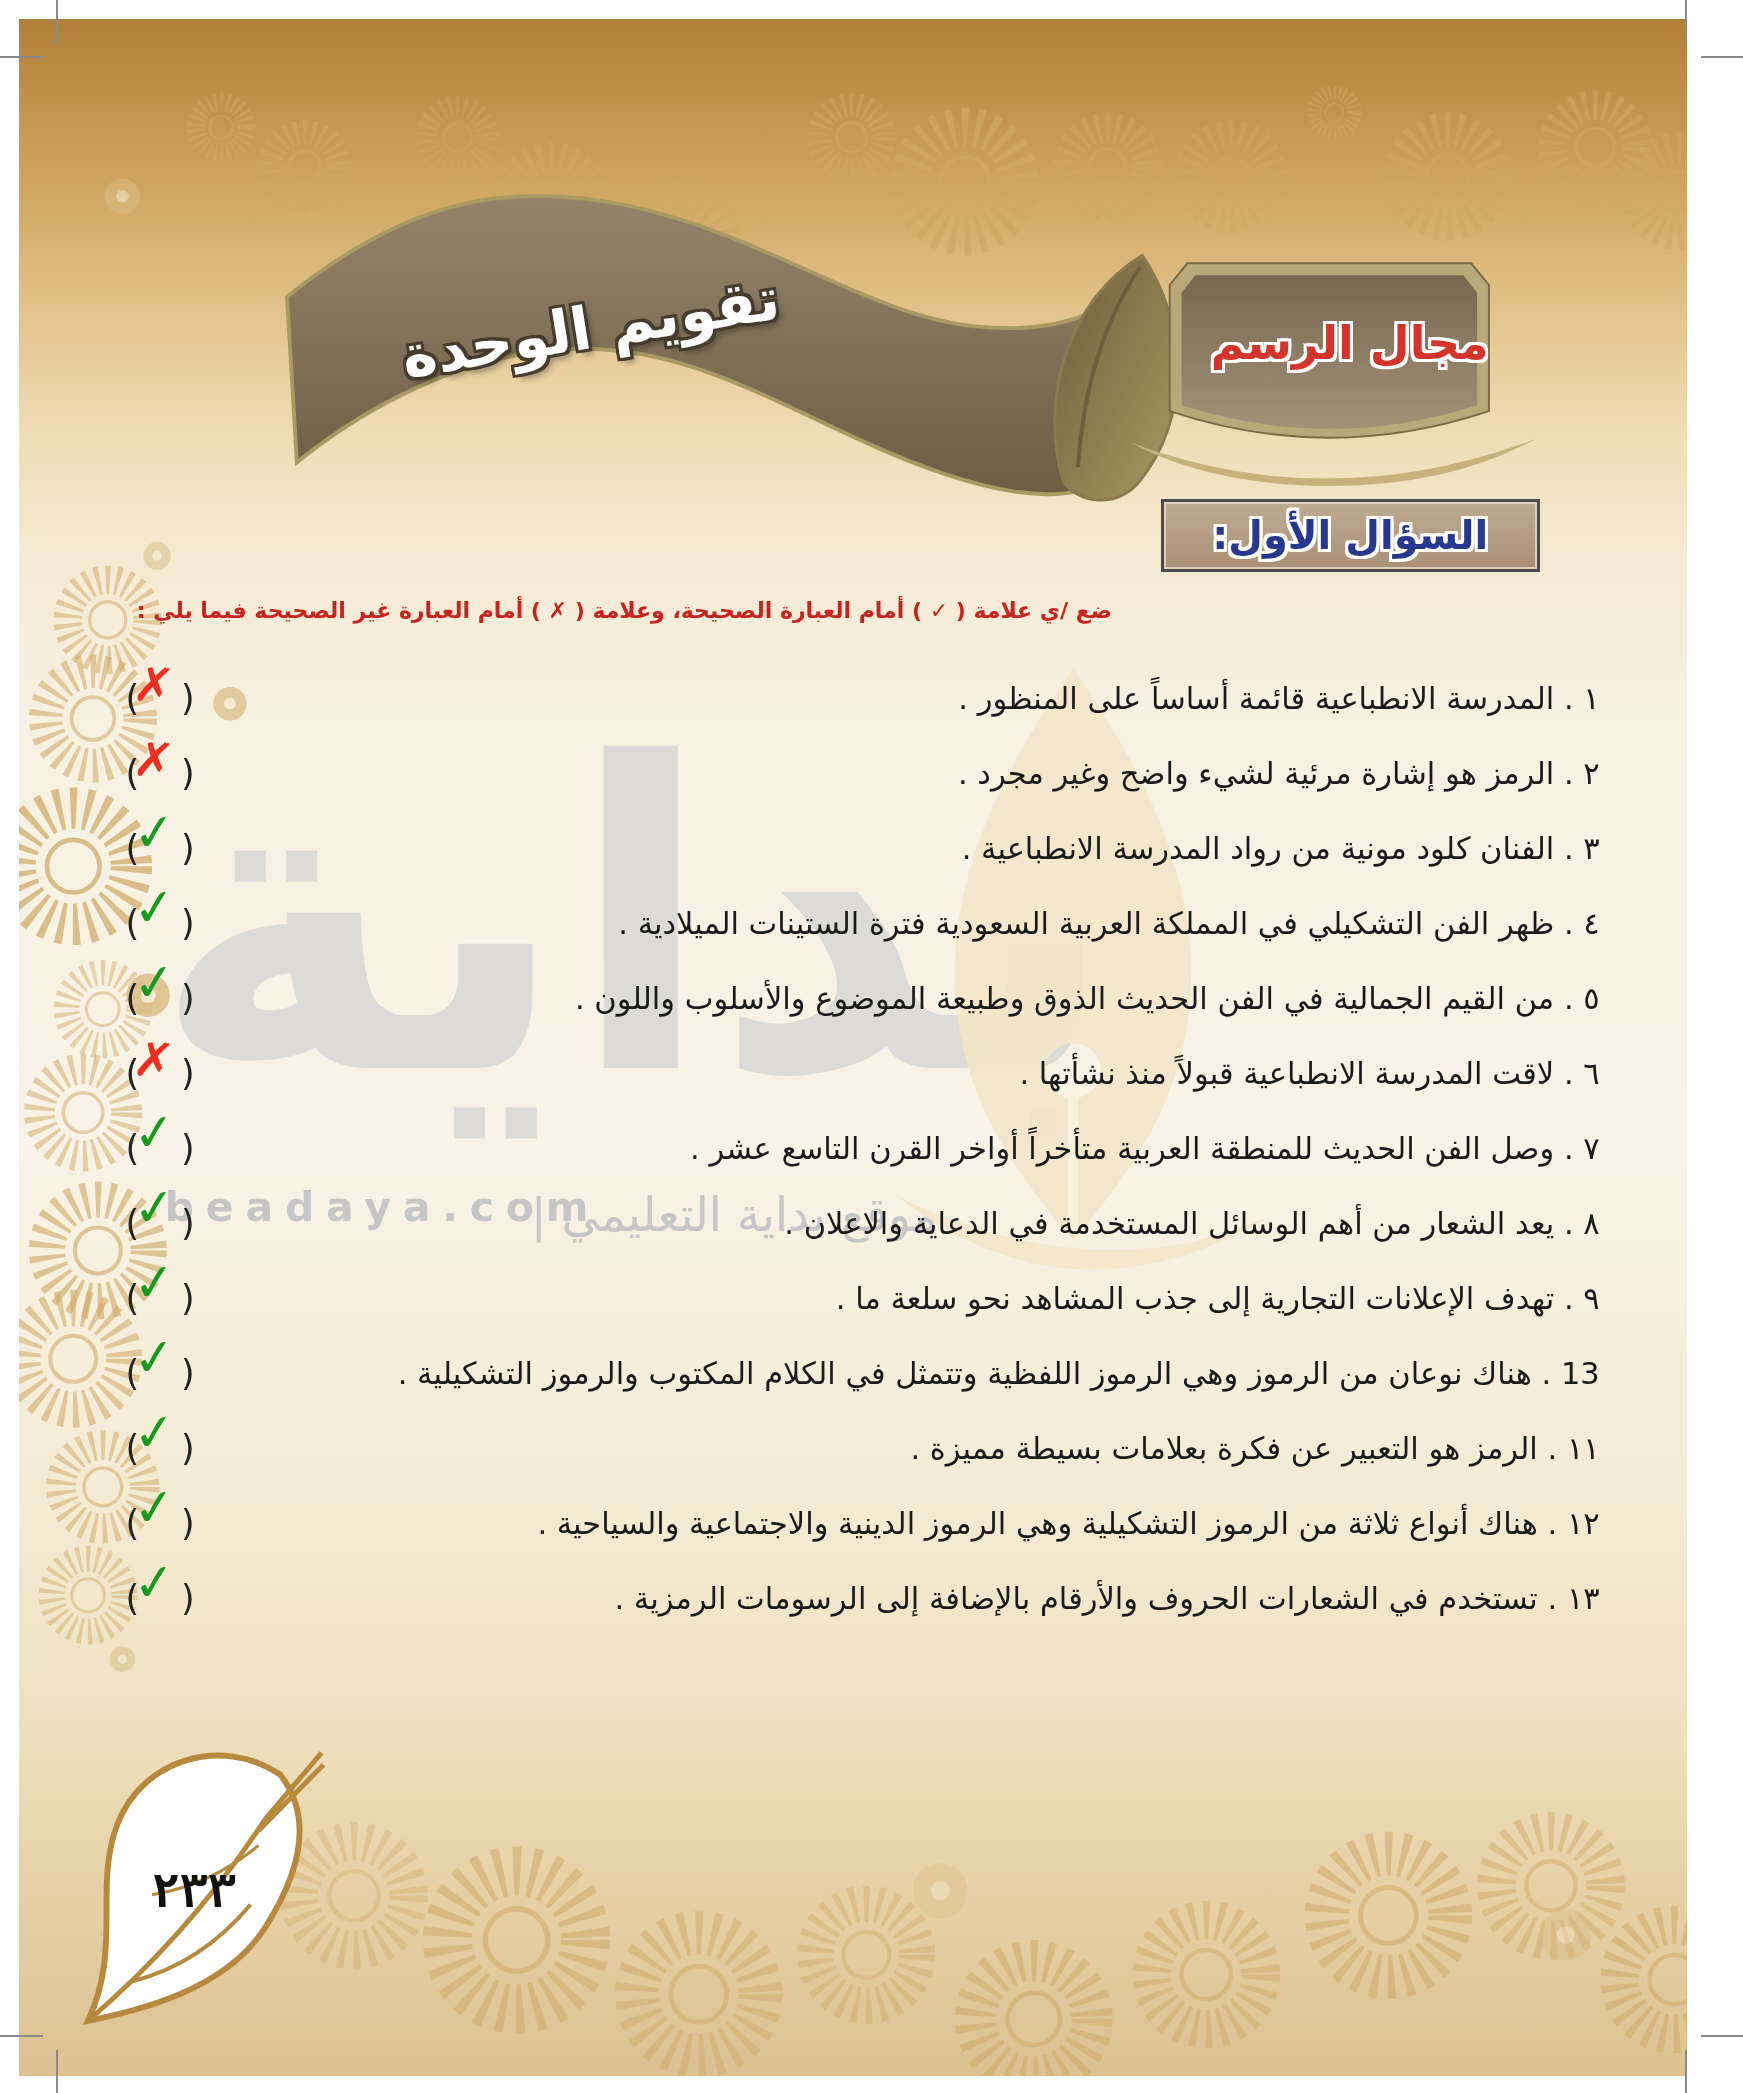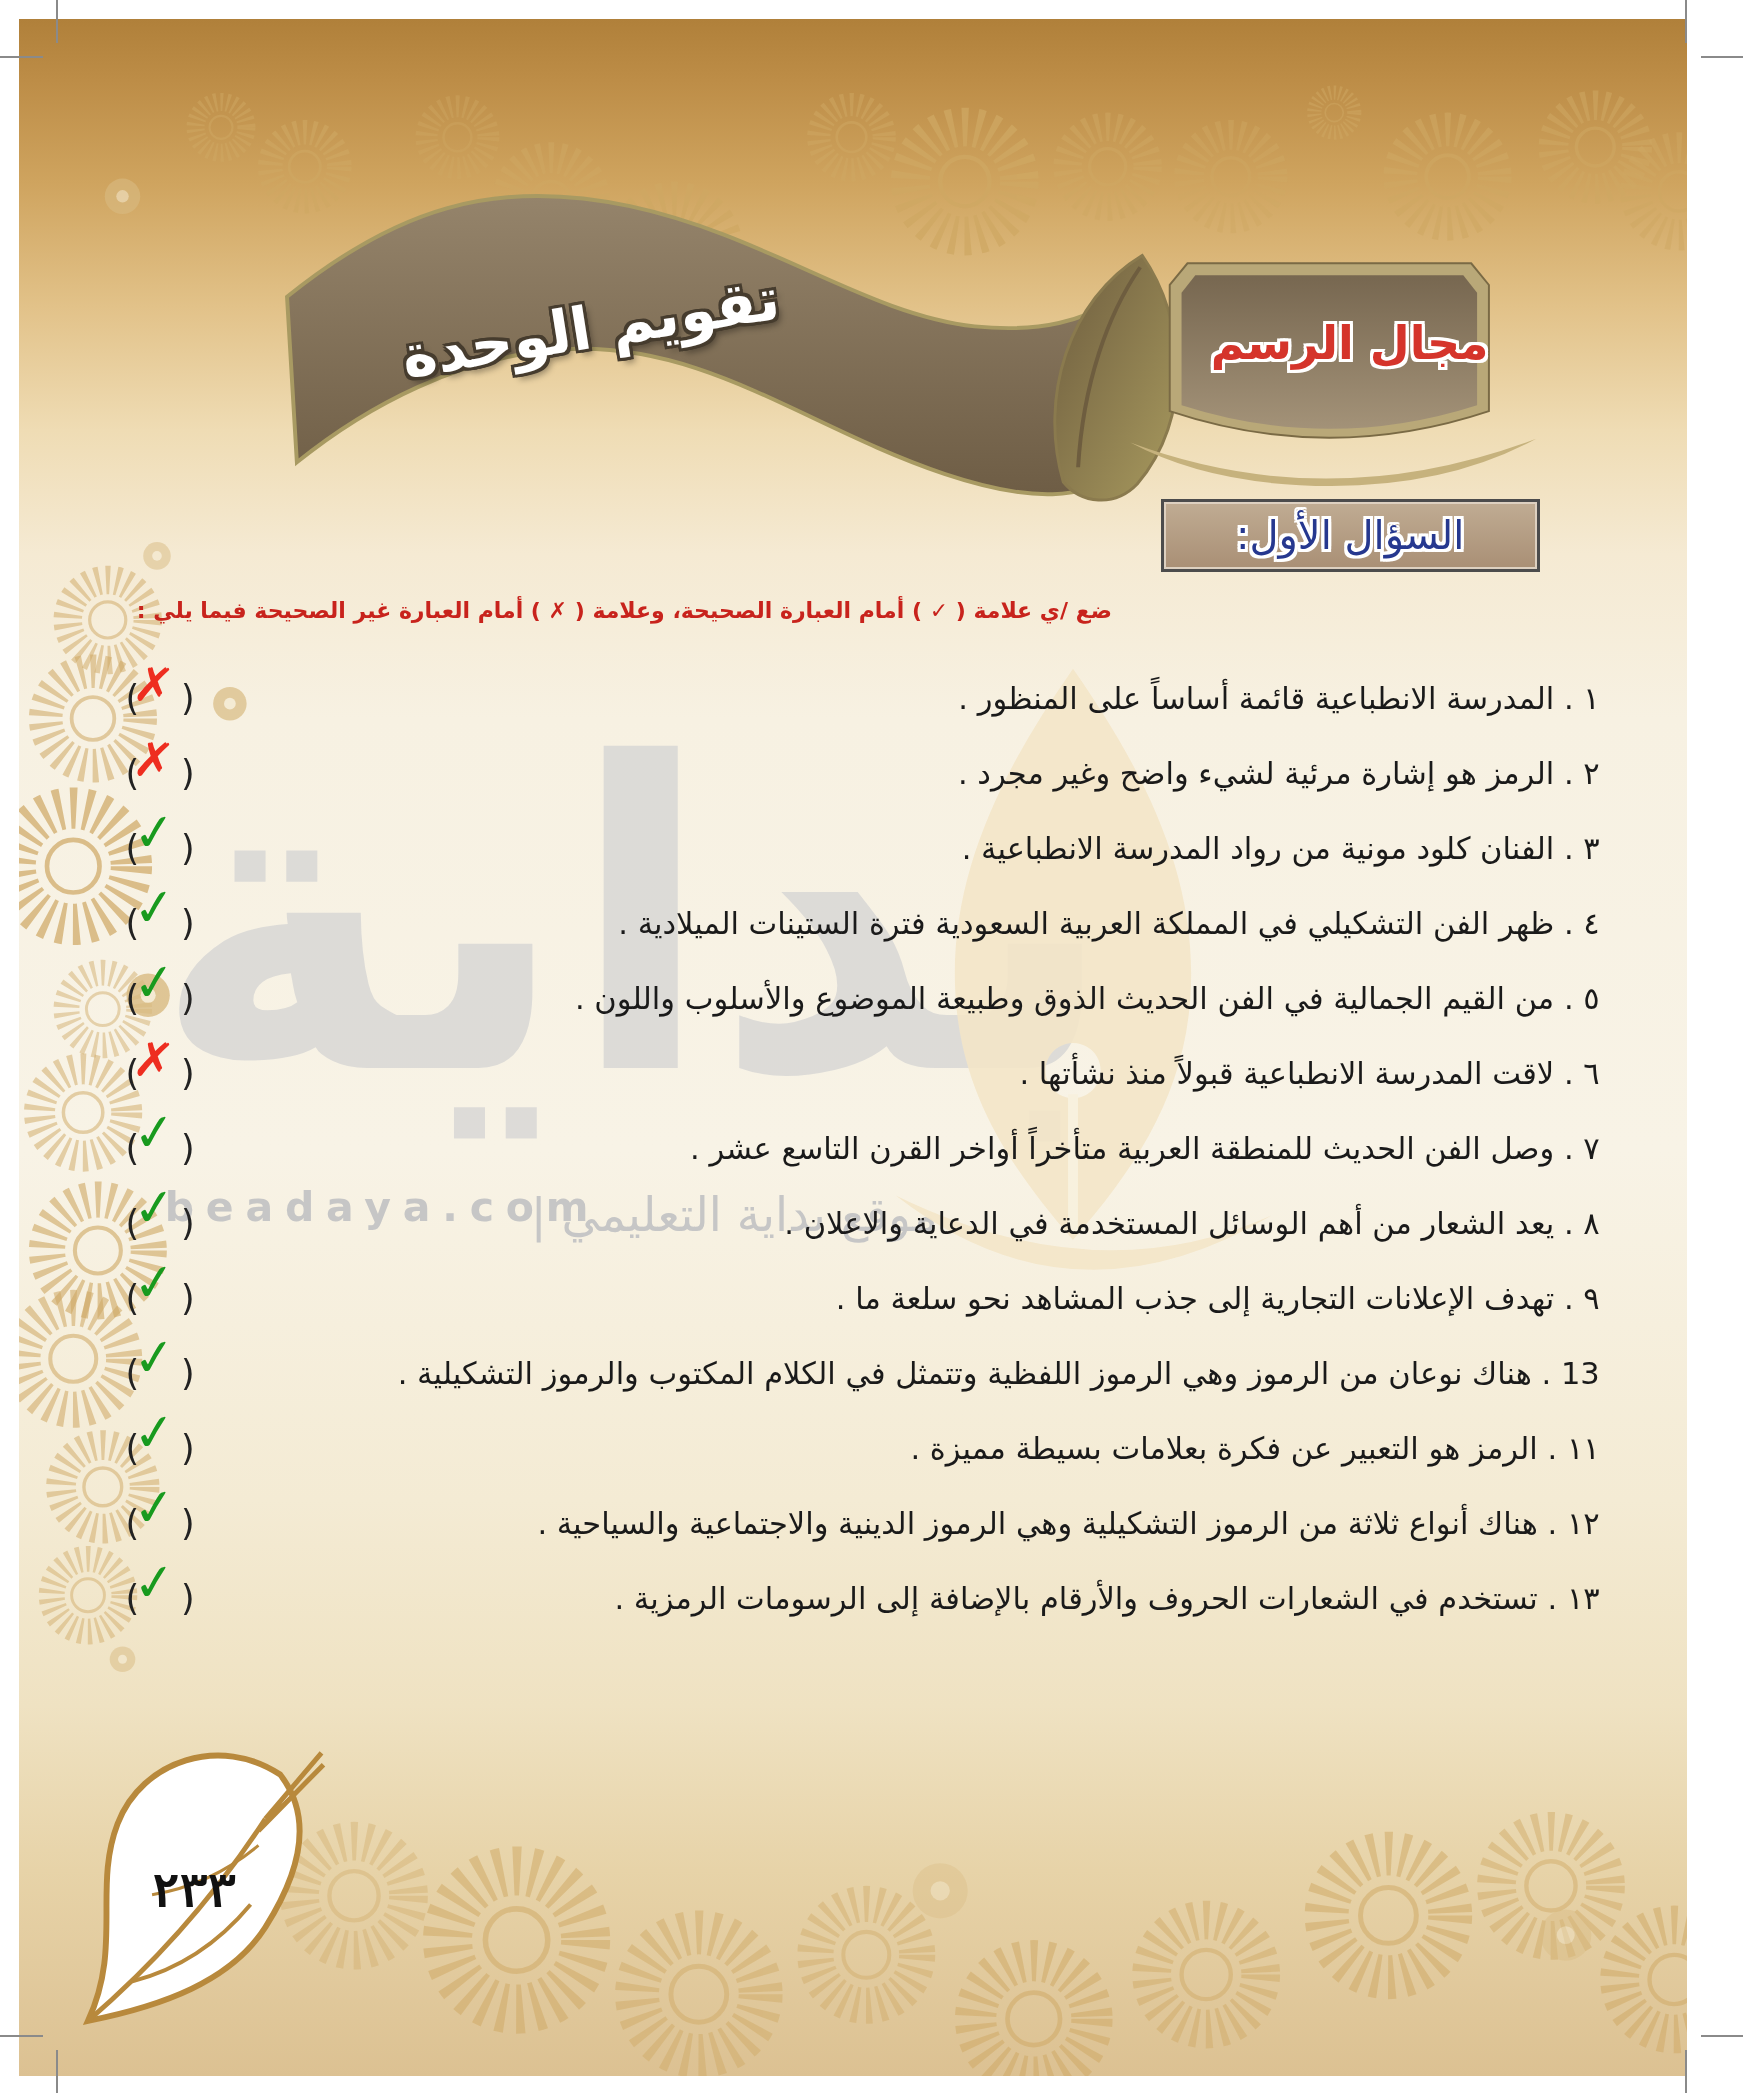--- a/index.html
+++ b/index.html
@@ -26,21 +26,21 @@
       font-size:59px;font-weight:bold;color:#fff;direction:rtl;white-space:nowrap;
       text-shadow:-3px -3px 0 #463c2e,3px -3px 0 #463c2e,-3px 3px 0 #463c2e,3px 3px 0 #463c2e,
                   0 -3px 0 #463c2e,0 3px 0 #463c2e,-3px 0 0 #463c2e,3px 0 0 #463c2e,3.9px 5.9px 5.9px rgba(0,0,0,.35);}
   .subject-label{position:absolute;left:1162px;top:297px;width:338px;text-align:center;
       font-size:46px;font-weight:bold;color:#d5342b;direction:rtl;white-space:nowrap;
       text-shadow:-3px -3px 0 #fff,3px -3px 0 #fff,-3px 3px 0 #fff,3px 3px 0 #fff,
                   0 -3px 0 #fff,0 3px 0 #fff,-3px 0 0 #fff,3px 0 0 #fff;}
   .section-box{position:absolute;left:1142px;top:480px;width:379px;height:73px;
       background:linear-gradient(180deg,#c0ac93,#a98f75);border:3px solid #4c4c4c;
       box-shadow:inset 0 0 0 2px #ddd0c0;display:flex;align-items:center;justify-content:center;}
-  .section-box span{font-size:40px;font-weight:normal;color:#26388f;direction:rtl;
+  .section-box span{font-size:40px;font-weight:bold;color:#26388f;direction:rtl;
       text-shadow:-3px -3px 0 #fff,3px -3px 0 #fff,-3px 3px 0 #fff,3px 3px 0 #fff,
                   0 -3px 0 #fff,0 3px 0 #fff,-3px 0 0 #fff,3px 0 0 #fff;}
   .instruction{position:absolute;right:91px;left:118px;top:579px;direction:rtl;text-align:left;
       font-size:22px;font-weight:bold;color:#c8231c;}
   .items{position:absolute;left:103px;right:87px;top:642px;direction:rtl;}
   .item{height:75px;display:flex;justify-content:space-between;align-items:center;direction:rtl;}
   .item-text{font-size:30.5px;color:#1a1a1a;white-space:nowrap;}
   .mark{position:relative;direction:ltr;display:inline-flex;align-items:center;width:69px;
         justify-content:space-between;font-size:35px;color:#222;flex:none;margin-left:3.9px;}
   .paren{font-size:35px;color:#222;}

